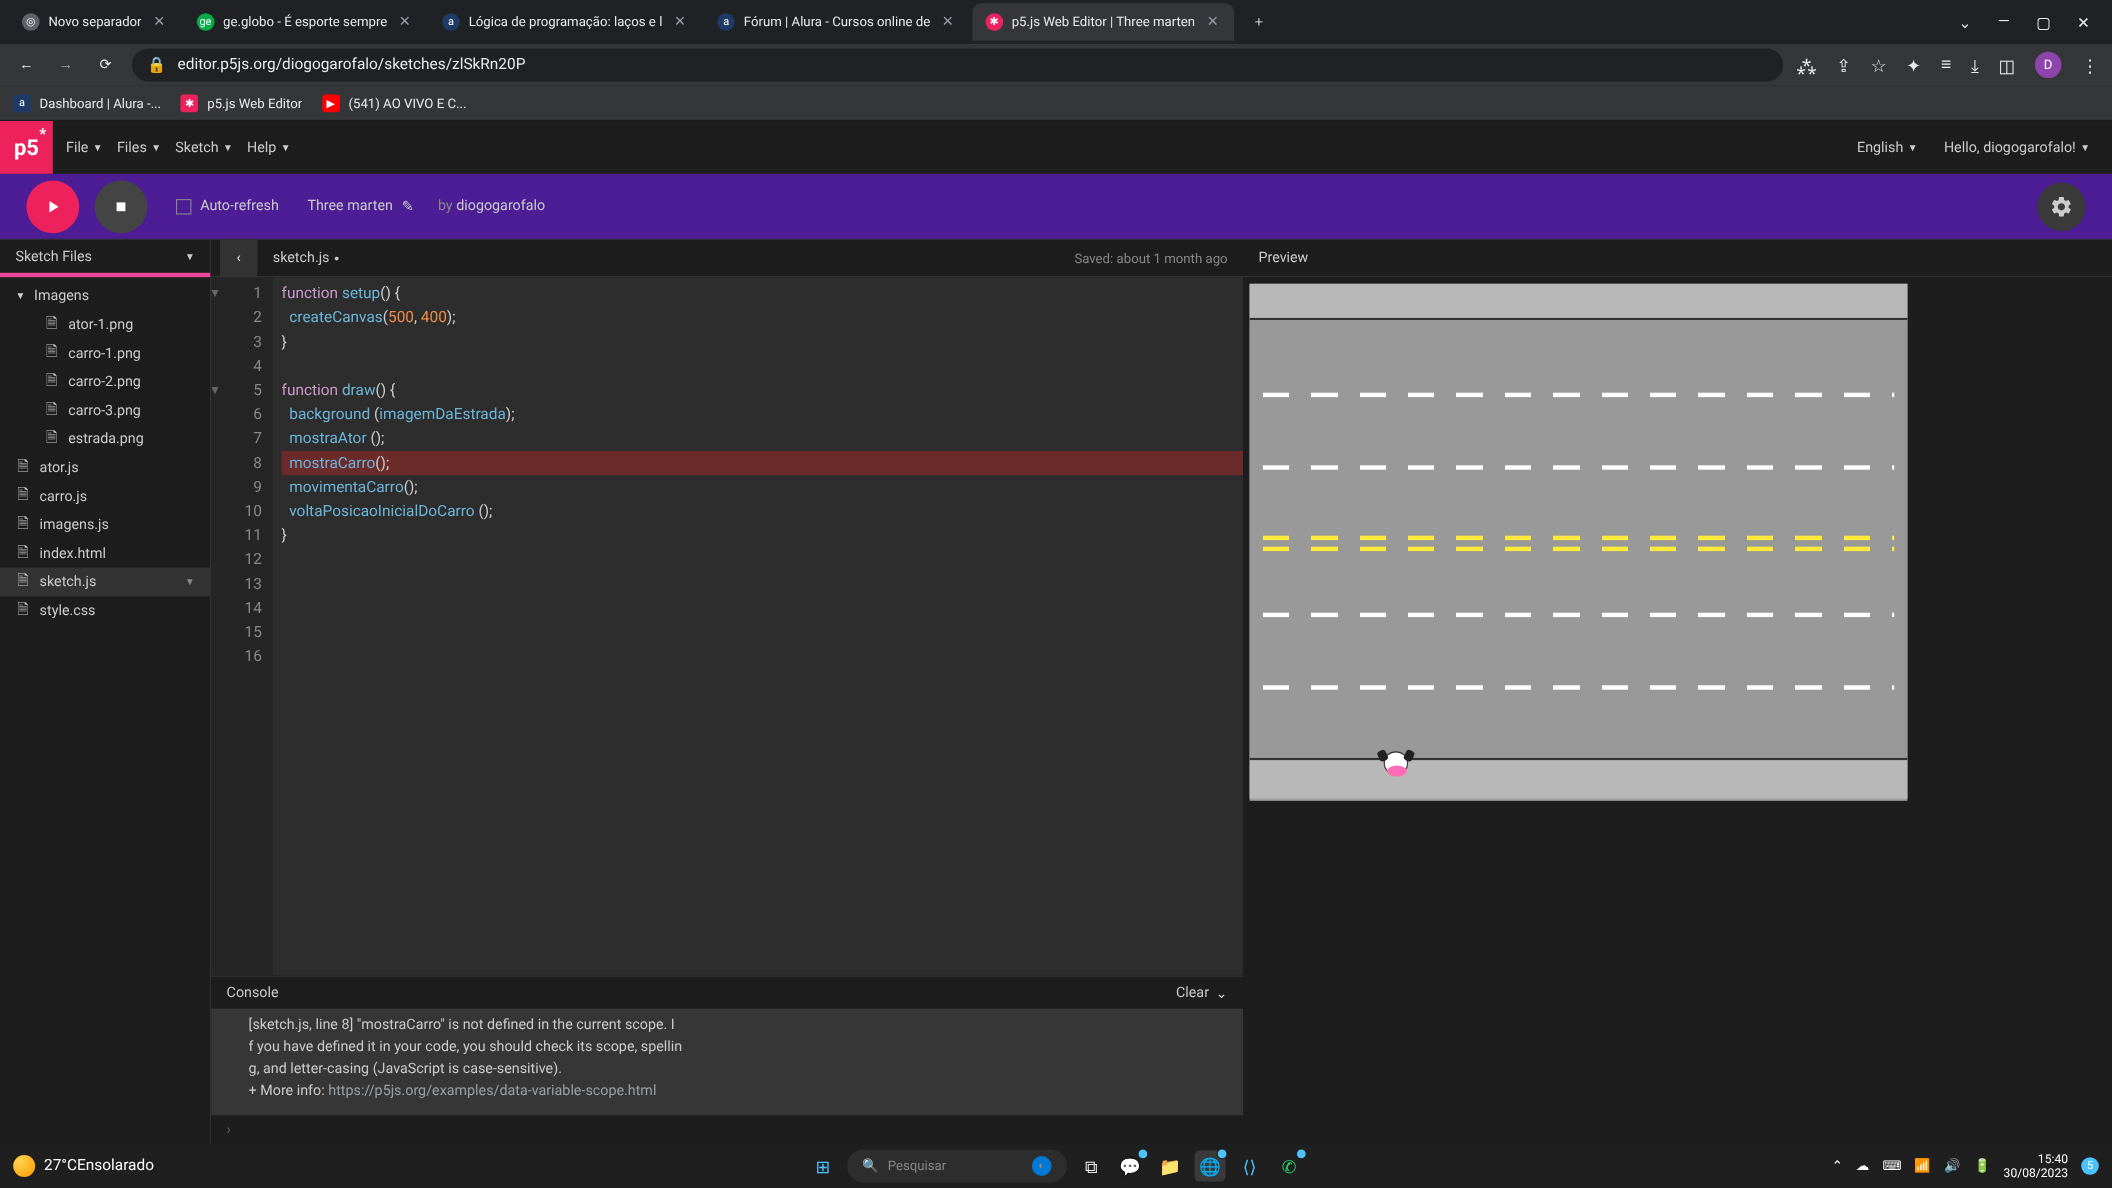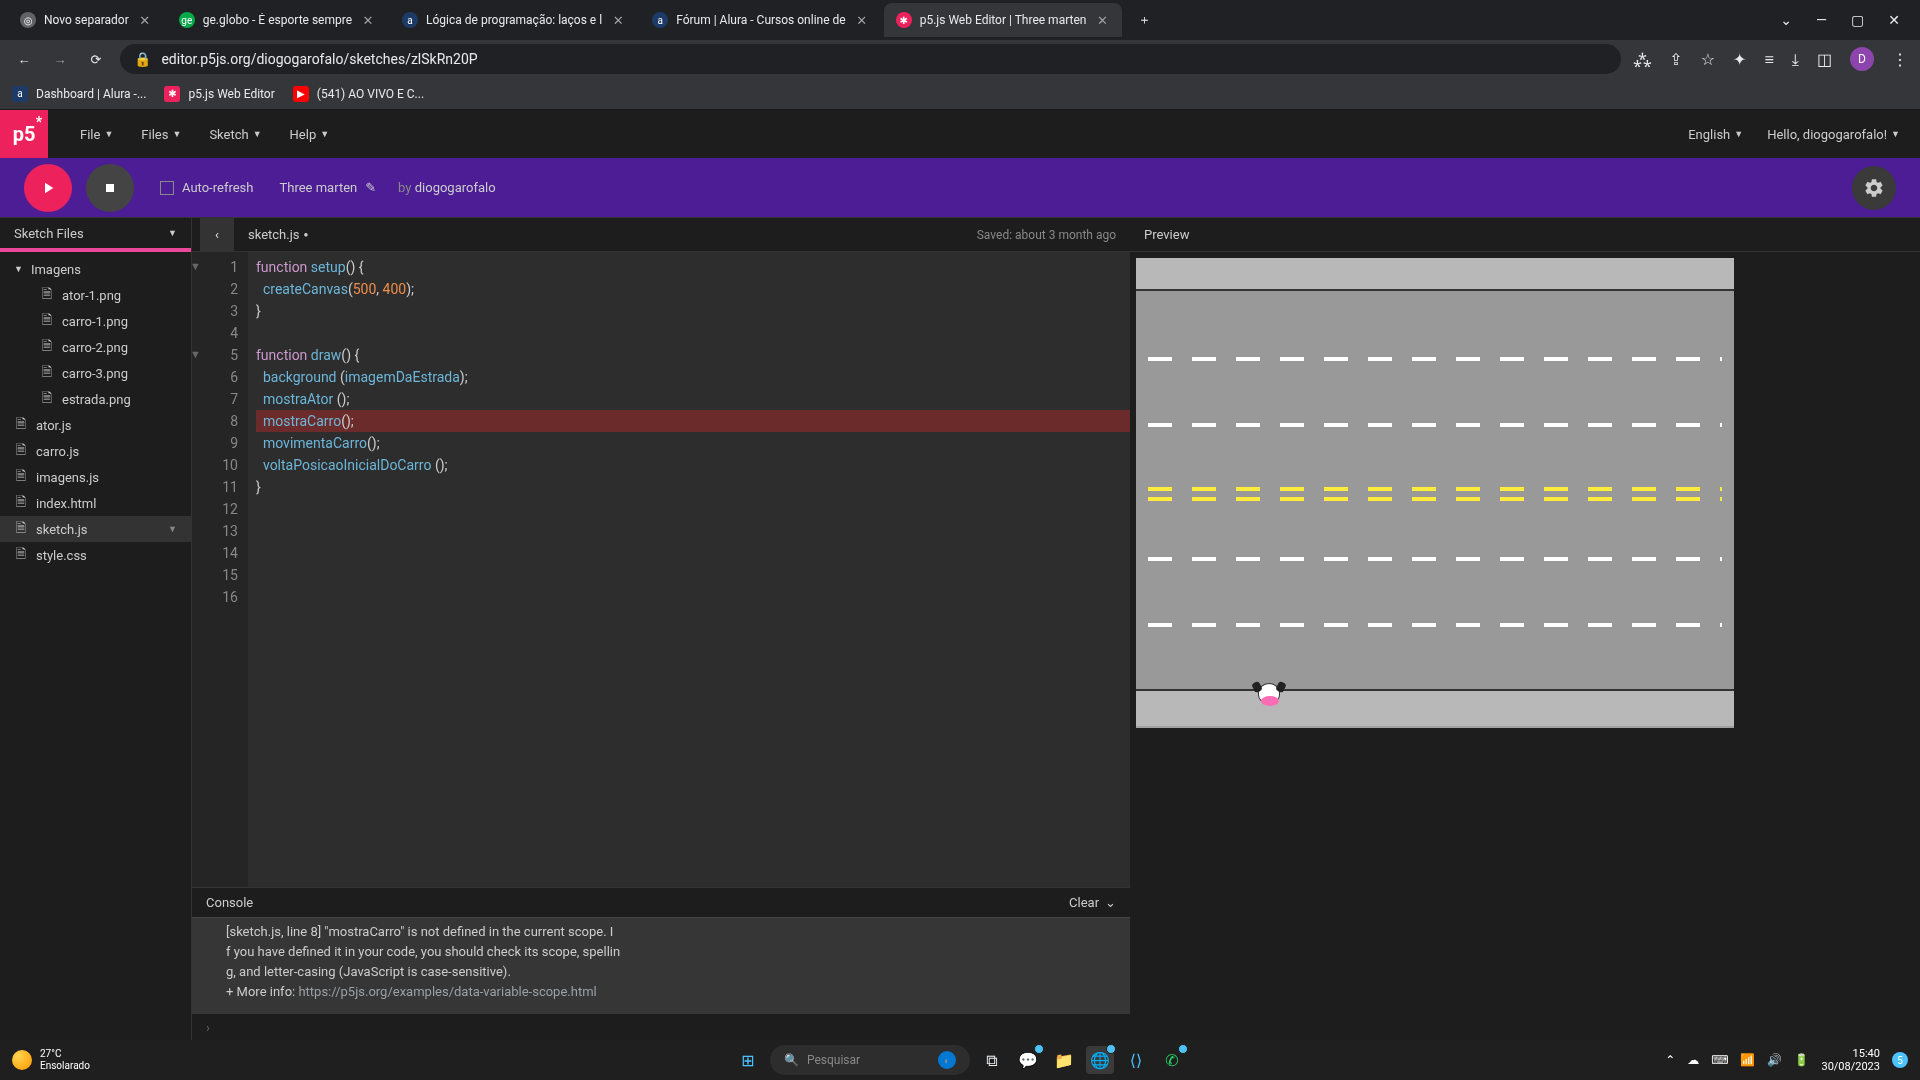--- a/index.html
+++ b/index.html
@@ -27,21 +27,21 @@
 .profile-badge { width: 24px; height: 24px; border-radius: 50%; background: #8e44ad; display: flex; align-items: center; justify-content: center; color: white; font-size: 12px; }
 
 .bookmarks-bar { height: 32px; background: #35363a; display: flex; align-items: center; padding: 0 12px; gap: 18px; border-bottom: 1px solid #1a1a1a; }
 .bookmark { display: flex; align-items: center; gap: 8px; font-size: 12px; color: #e8eaed; cursor: pointer; }
 .bookmark-icon { width: 16px; height: 16px; border-radius: 3px; display: flex; align-items: center; justify-content: center; font-size: 10px; }
 
 
 .p5-header { height: 48px; background: #1d1d1d; display: flex; align-items: center; padding-right: 20px; }
 .p5-logo { width: 48px; height: 48px; background: #ed225d; color: white; display: flex; align-items: center; justify-content: center; font-size: 20px; font-weight: bold; position: relative; }
 .p5-logo::after { content: '*'; position: absolute; top: 4px; right: 6px; font-size: 14px; }
-.p5-menu { display: flex; gap: 28px; margin-left: 32px; font-size: 13px; }
+.p5-menu { display: flex; gap: 13px; margin-left: 12px; font-size: 13px; }
 .p5-menu-item { display: flex; align-items: center; gap: 4px; cursor: pointer; color: #ccc; }
 .p5-menu-item .caret { font-size: 9px; }
 .p5-right { margin-left: auto; display: flex; gap: 24px; font-size: 13px; color: #ccc; align-items: center; }
 
 .p5-toolbar { height: 60px; background: #4c1d95; display: flex; align-items: center; padding: 0 24px; gap: 14px; border-bottom: 1px solid #333; }
 .play-btn { width: 48px; height: 48px; border-radius: 50%; background: #ed225d; display: flex; align-items: center; justify-content: center; cursor: pointer; }
 .play-btn svg { fill: white; }
 .stop-btn { width: 48px; height: 48px; border-radius: 50%; background: #444; display: flex; align-items: center; justify-content: center; cursor: pointer; }
 .stop-btn svg { fill: white; }
 .auto-refresh { display: flex; align-items: center; gap: 8px; margin-left: 12px; font-size: 13px; color: #ccc; }
@@ -108,21 +108,21 @@
 .cow-head { width: 22px; height: 20px; background: #fff; border-radius: 50% 50% 40% 40%; position: relative; margin: 0 auto; border: 1px solid #333; }
 .cow-ear { width: 8px; height: 10px; background: #222; position: absolute; top: -2px; border-radius: 3px; }
 .cow-ear.l { left: -6px; transform: rotate(-25deg); }
 .cow-ear.r { right: -6px; transform: rotate(25deg); }
 .cow-nose { width: 18px; height: 10px; background: #ff6bb5; border-radius: 50%; position: absolute; bottom: -4px; left: 2px; }
 
 
 .taskbar { position: fixed; bottom: 0; left: 0; right: 0; height: 40px; background: #1f1f1f; display: flex; align-items: center; padding: 0 12px; }
 .weather { display: flex; align-items: center; gap: 8px; }
 .weather-icon { width: 20px; height: 20px; border-radius: 50%; background: radial-gradient(circle at 30% 30%, #ffd54f, #ff9800); }
-.weather-text { display: flex; flex-direction: column; font-size: 10px; line-height: 12px; color: #fff; }
+.weather-text { display: flex; flex-direction: row; font-size: 14px; line-height: 12px; color: #fff; align-items: center; }
 .taskbar-center { position: absolute; left: 50%; transform: translateX(-50%); display: flex; align-items: center; gap: 8px; }
 .task-search { height: 30px; display: flex; align-items: center; gap: 8px; background: #2d2d2d; border-radius: 16px; padding: 0 14px; color: #888; font-size: 12px; width: 200px; }
 .task-icon { width: 28px; height: 28px; border-radius: 4px; display: flex; align-items: center; justify-content: center; cursor: pointer; font-size: 16px; }
 .task-icon.active { background: #3a3a3a; }
 .badge-dot { position: relative; }
 .badge-dot::after { content: ''; position: absolute; top: -2px; right: -2px; width: 8px; height: 8px; background: #4fc3f7; border-radius: 50%; border: 1px solid #1f1f1f; }
 .taskbar-right { margin-left: auto; display: flex; align-items: center; gap: 12px; color: #fff; font-size: 12px; }
 .tray-icon { cursor: pointer; }
 .clock { text-align: right; font-size: 11px; line-height: 13px; }
 </style>
@@ -323,21 +323,21 @@
       </div>
   </div>
 
   <div class="editor-panel">
     <div class="editor-tabs">
       <div class="collapse-btn">‹</div>
       <div class="editor-tab">
         <span>sketch.js</span>
           <span style="font-size:8px;">●</span>
       </div>
-      <div class="editor-saved">Saved: about 3 month ago</div>
+      <div class="editor-saved">Saved: about 1 month ago</div>
     </div>
     <div class="code-area">
       <div class="gutter" id="gutter">
           <div class="gutter-line"><span class="fold">▼</span>1</div>
           <div class="gutter-line">2</div>
           <div class="gutter-line">3</div>
           <div class="gutter-line">4</div>
           <div class="gutter-line"><span class="fold">▼</span>5</div>
           <div class="gutter-line">6</div>
           <div class="gutter-line">7</div>

